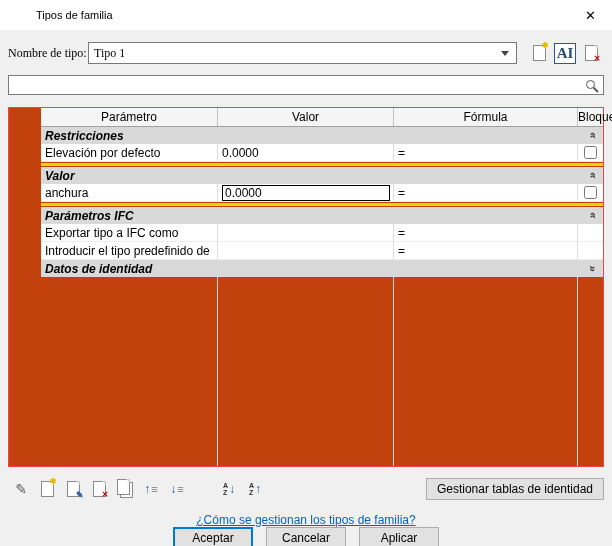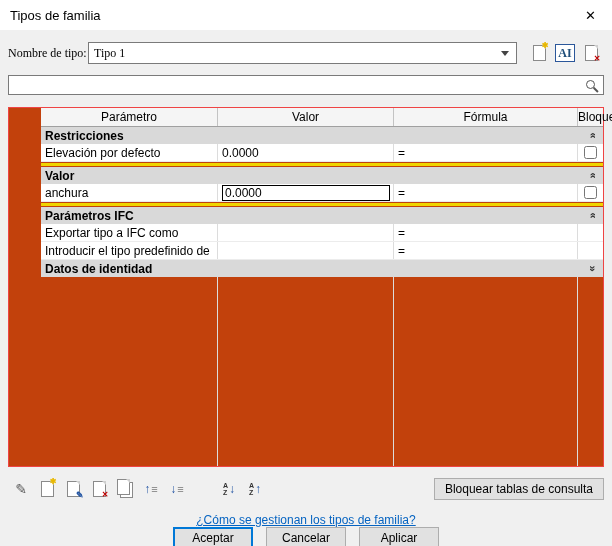--- a/index.html
+++ b/index.html
@@ -11,21 +11,21 @@
     background: #f0f0f0;
   }
   .dialog { width: 612px; height: 546px; position: relative; }
 
   
   .titlebar {
     height: 30px; background: #ffffff;
     display: flex; align-items: center; justify-content: space-between;
     padding: 0 12px 0 10px;
   }
-  .titlebar .title { font-size: 13px; }
+  .titlebar .title { font-size: 11px; margin-left: 26px; }
   .titlebar .close { font-size: 13px; color: #000; cursor: pointer; padding: 2px 4px; }
 
   .dlg-body { padding: 0 8px; }
 
   
   .type-row { margin-top: 12px; display: flex; align-items: center; height: 22px; font-family: Liberation Serif, serif; }
   .type-row label { width: 80px; flex: 0 0 80px; }
   .combo {
     flex: 1; height: 22px; background: #fff; border: 1px solid #7a7a7a;
     display: flex; align-items: center; justify-content: space-between;
@@ -43,42 +43,42 @@
   .page-icon { position: relative; display: inline-block; width: 13px; height: 16px; background: #fff; border: 1px solid #8a8a8a; }
   .page-icon .fold { position: absolute; top: -1px; right: -1px; width: 0; height: 0;
     border-left: 4px solid transparent; border-top: 4px solid #cfcfcf; }
   .ovl { position: absolute; font-size: 8px; line-height: 8px; font-weight: bold; }
   .ovl.star { color: #e8b800; right: -4px; top: -4px; }
   .ovl.redx { color: #c00000; right: -4px; bottom: -3px; }
   .ovl.bluepen { color: #2456a4; right: -5px; bottom: -3px; font-size: 9px; }
   .page-icon.double { box-shadow: 3px 3px 0 -1px #fff, 3px 3px 0 0 #8a8a8a; margin-right: 3px; margin-bottom: 3px; }
 
   .rename-icon { display: inline-block; border: 1px solid #2b579a; color: #1f4e79; background: #fff;
-    font-weight: bold; font-size: 12px; line-height: 1; padding: 2px 2px; }
+    font-weight: bold; font-size: 15px; line-height: 1; padding: 2px 2px; }
 
   
   .search-row { margin-top: 11px; position: relative; height: 20px; border: 1px solid #7a7a7a; background: #fff; }
   .search-row input { width: 100%; height: 100%; border: none; outline: none;
     font-family: "Liberation Sans", sans-serif; font-size: 12px; color: #666; padding: 0 20px 0 4px; background: transparent; }
   .mag { position: absolute; right: 8px; top: 4px; width: 9px; height: 9px; border: 1.5px solid #555; border-radius: 50%; }
   .mag::after { content: ""; position: absolute; width: 6px; height: 1.5px; background: #555;
     transform: rotate(45deg); right: -5px; bottom: -2px; }
 
   
   .table { margin-top: 12px; border: 1px solid #ef4444; background: #c2410c; padding-left: 32px; }
   .grid-cols { display: grid; grid-template-columns: 177px 176px 184px 1fr; }
   .thead { height: 19px; background: #f5f5f5; border-bottom: 1px solid #a0a0a0; }
   .th { display: flex; align-items: center; justify-content: center; border-right: 1px solid #c3c3c3; }
   .th:last-child { border-right: none; }
   .tbody { height: 339px; display: flex; flex-direction: column; overflow: hidden; }
 
   .section { background: #fff; }
   .section.highlighted { outline: 3px solid #f0d500; outline-offset: 1px; position: relative; z-index: 2; margin: 5px 0; }
   .sec-header { height: 17px; background: #d9d9d9; display: flex; align-items: center;
-    justify-content: space-between; padding: 0 8px 0 4px; font-weight: bold; }
+    justify-content: space-between; padding: 0 8px 0 4px; font-weight: bold; font-style: italic; }
   .chev { display: inline-block; font-size: 11px; color: #333; line-height: 1; }
   .chev.up { transform: rotate(-90deg); }
   .chev.down { transform: rotate(90deg); }
 
   .row { height: 18px; border-bottom: 1px solid #ececec; }
   .cell { border-right: 1px solid #dcdcdc; display: flex; align-items: center; overflow: hidden; }
   .cell:last-child { border-right: none; }
   .c-param, .c-value, .c-formula { padding-left: 4px; }
   .c-lock { justify-content: center; padding-left: 0; }
   .cell-input { width: 100%; height: 16px; margin-right: 3px; border: 1px solid #000;
@@ -274,21 +274,21 @@
         <span class="tb">
           <span class="sort">
             <span class="letters">
                 <span>A</span>
                 <span>Z</span>
               </span>
             <span class="arr">↑</span>
           </span>
         </span>
       </div>
-      <button class="btn wide">Bloquear tablas de consulta</button>
+      <button class="btn wide">Gestionar tablas de identidad</button>
     </div>
 
     <div class="bottom-row">
       <a class="help-link">¿Cómo se gestionan los tipos de familia?</a>
       <div class="btn-group">
         <button class="btn default">Aceptar</button>
         <button class="btn">Cancelar</button>
         <button class="btn">Aplicar</button>
       </div>
     </div>

